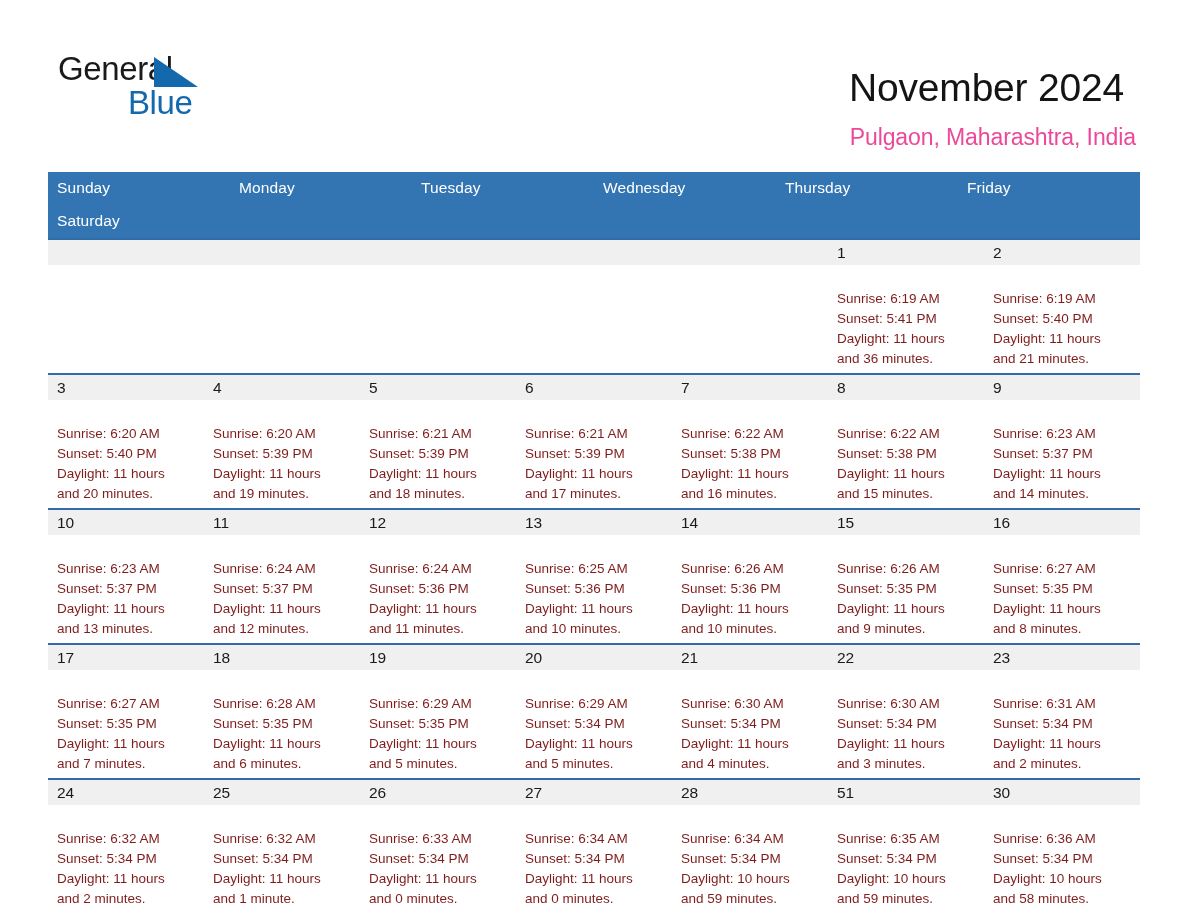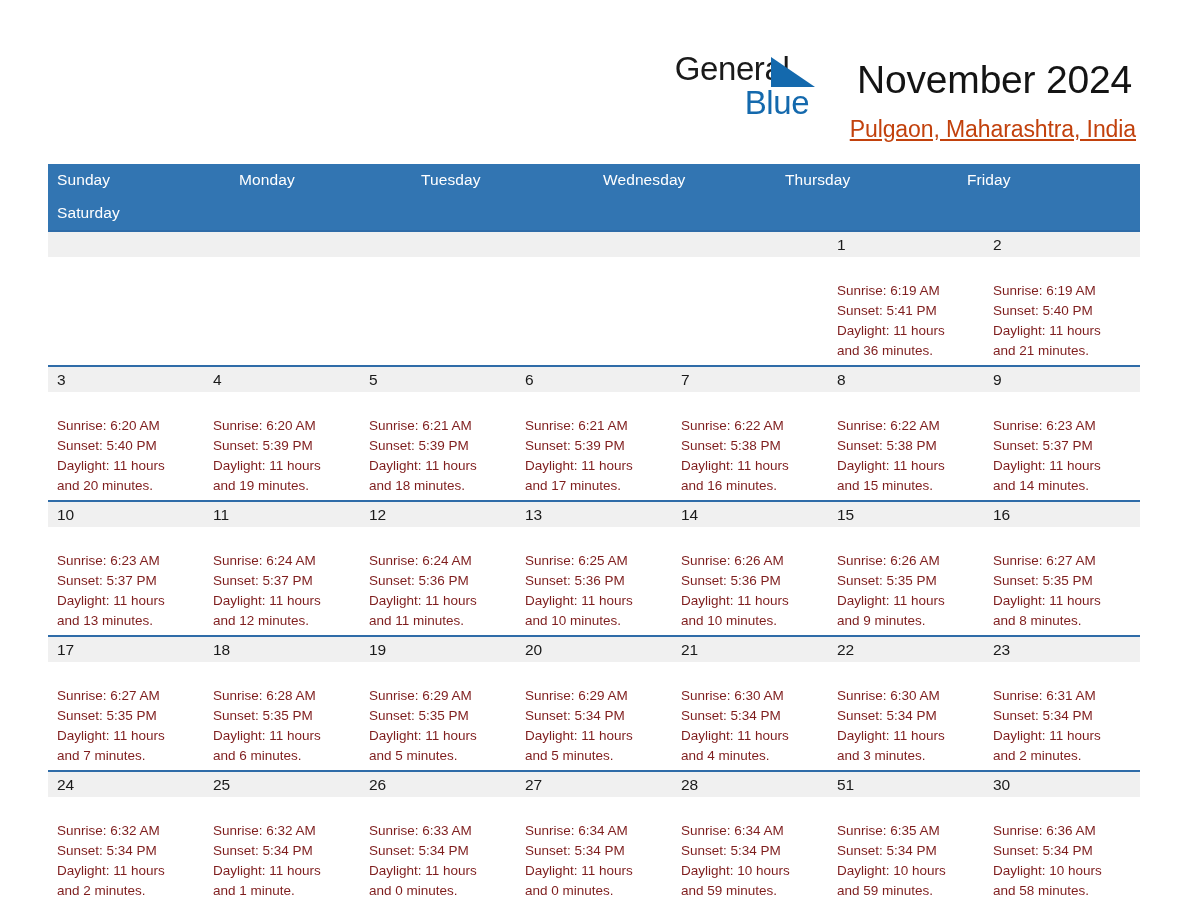--- a/index.html
+++ b/index.html
@@ -13,21 +13,21 @@
     position: relative;
     width: 1188px; height: 918px;
     background: #ffffff;
     overflow: hidden;
   }
 
   
   .topbar {
     display: flex;
     align-items: flex-start;
-    justify-content: flex-end;
+    justify-content: space-between;
     padding: 52px 52px 0 58px;
   }
   .logo {
     position: relative;
     width: 175px;
     height: 78px;
     flex: 0 0 auto;
   }
   .logo-general {
     position: absolute;
@@ -56,30 +56,29 @@
   }
   .titleblock {
     text-align: right;
     padding-top: 2px;
   }
   .cal-title {
     font-size: 39px;
     color: #141414;
     line-height: 1.12;
     font-weight: normal;
-    margin: 4px;
+    margin: 12px;
     letter-spacing: -0.2px;
   }
   .cal-subtitle {
     font-size: 23px;
-    color: #c2410c;
+    color: #ec4899;
     margin: 14px 0 0 0;
     font-weight: normal;
     letter-spacing: -0.1px;
-    text-decoration: underline;
   }
 
   
   .calendar {
     margin: 21px 48px 0 48px;
     width: 1092px;
   }
   .weekdays {
     display: grid;
     grid-template-columns: repeat(6, 1fr);

